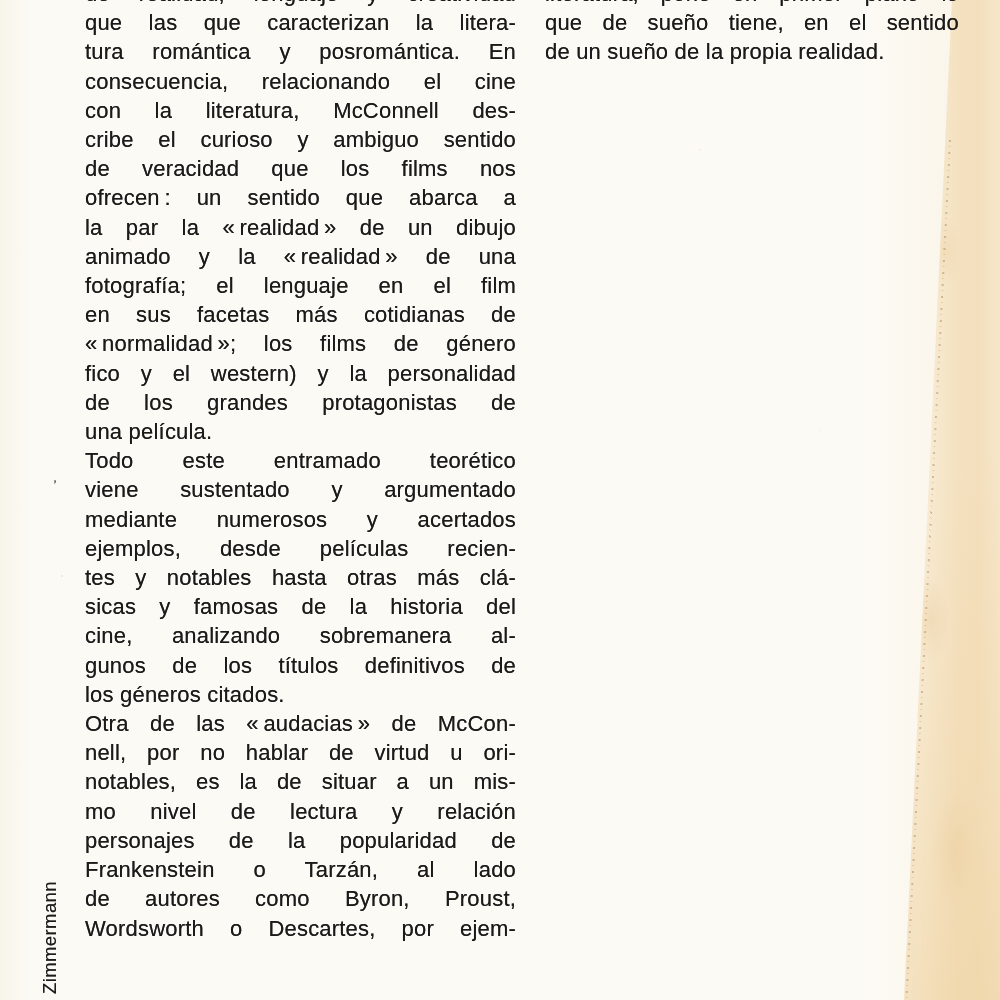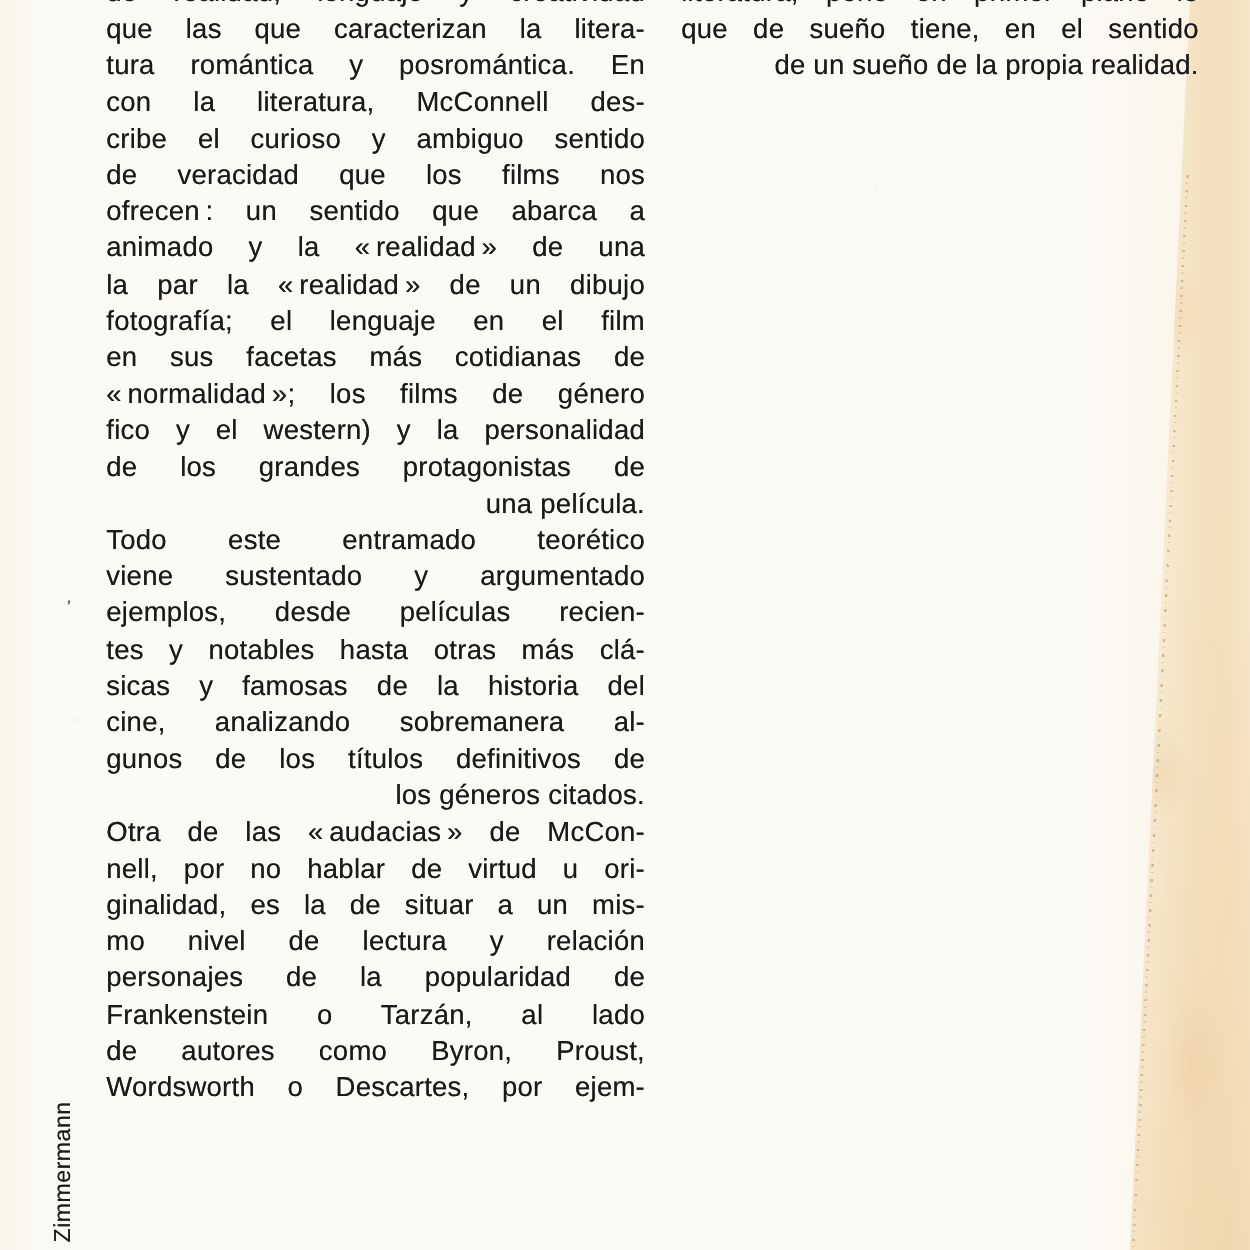--- a/index.html
+++ b/index.html
@@ -45,21 +45,21 @@
   }
 
   .col{
     position:absolute;top:-21px;
     font-size:22px;line-height:29.2px;color:#1a1a1a;
     letter-spacing:.2px;
     text-shadow:0 0 .5px rgba(24,24,24,.75);
   }
   .col-left{left:85px;width:431px;}
   .col-right{left:545px;width:414px;}
-  .tline{text-align:right;}
+  .tline{text-align:left;}
   .tline.just{
     text-align:justify;
     text-align-last:justify;
     -moz-text-align-last:justify;
     text-justify:inter-word;
   }
 
   
   .spine{
     position:absolute;left:39px;top:994px;
@@ -80,43 +80,45 @@
 
 <div class="page">
 
   <div class="edge-strip"></div>
   <div class="edge-line"></div>
 
   <div class="col col-left">
       <div class="tline just">de realidad, lenguaje y creatividad</div>
       <div class="tline just">que las que caracterizan la litera-</div>
       <div class="tline just">tura romántica y posromántica. En</div>
+      <div class="tline just">consecuencia, relacionando el cine</div>
       <div class="tline just">con la literatura, McConnell des-</div>
       <div class="tline just">cribe el curioso y ambiguo sentido</div>
       <div class="tline just">de veracidad que los films nos</div>
       <div class="tline just">ofrecen : un sentido que abarca a</div>
+      <div class="tline just">la par la « realidad » de un dibujo</div>
       <div class="tline just">animado y la « realidad » de una</div>
-      <div class="tline just">la par la « realidad » de un dibujo</div>
       <div class="tline just">fotografía; el lenguaje en el film</div>
       <div class="tline just">en sus facetas más cotidianas de</div>
       <div class="tline just">« normalidad »; los films de género</div>
       <div class="tline just">fico y el western) y la personalidad</div>
       <div class="tline just">de los grandes protagonistas de</div>
       <div class="tline">una película.</div>
       <div class="tline just">Todo este entramado teorético</div>
       <div class="tline just">viene sustentado y argumentado</div>
+      <div class="tline just">mediante numerosos y acertados</div>
       <div class="tline just">ejemplos, desde películas recien-</div>
       <div class="tline just">tes y notables hasta otras más clá-</div>
       <div class="tline just">sicas y famosas de la historia del</div>
       <div class="tline just">cine, analizando sobremanera al-</div>
       <div class="tline just">gunos de los títulos definitivos de</div>
       <div class="tline">los géneros citados.</div>
       <div class="tline just">Otra de las « audacias » de McCon-</div>
       <div class="tline just">nell, por no hablar de virtud u ori-</div>
-      <div class="tline just">ginalidad, es la de situar a un mis-</div>
+      <div class="tline just">notables, es la de situar a un mis-</div>
       <div class="tline just">mo nivel de lectura y relación</div>
       <div class="tline just">personajes de la popularidad de</div>
       <div class="tline just">Frankenstein o Tarzán, al lado</div>
       <div class="tline just">de autores como Byron, Proust,</div>
       <div class="tline just">Wordsworth o Descartes, por ejem-</div>
     </div>
 
   <div class="col col-right">
       <div class="tline just">literatura, pone en primer plano lo</div>
       <div class="tline just">que de sueño tiene, en el sentido</div>

